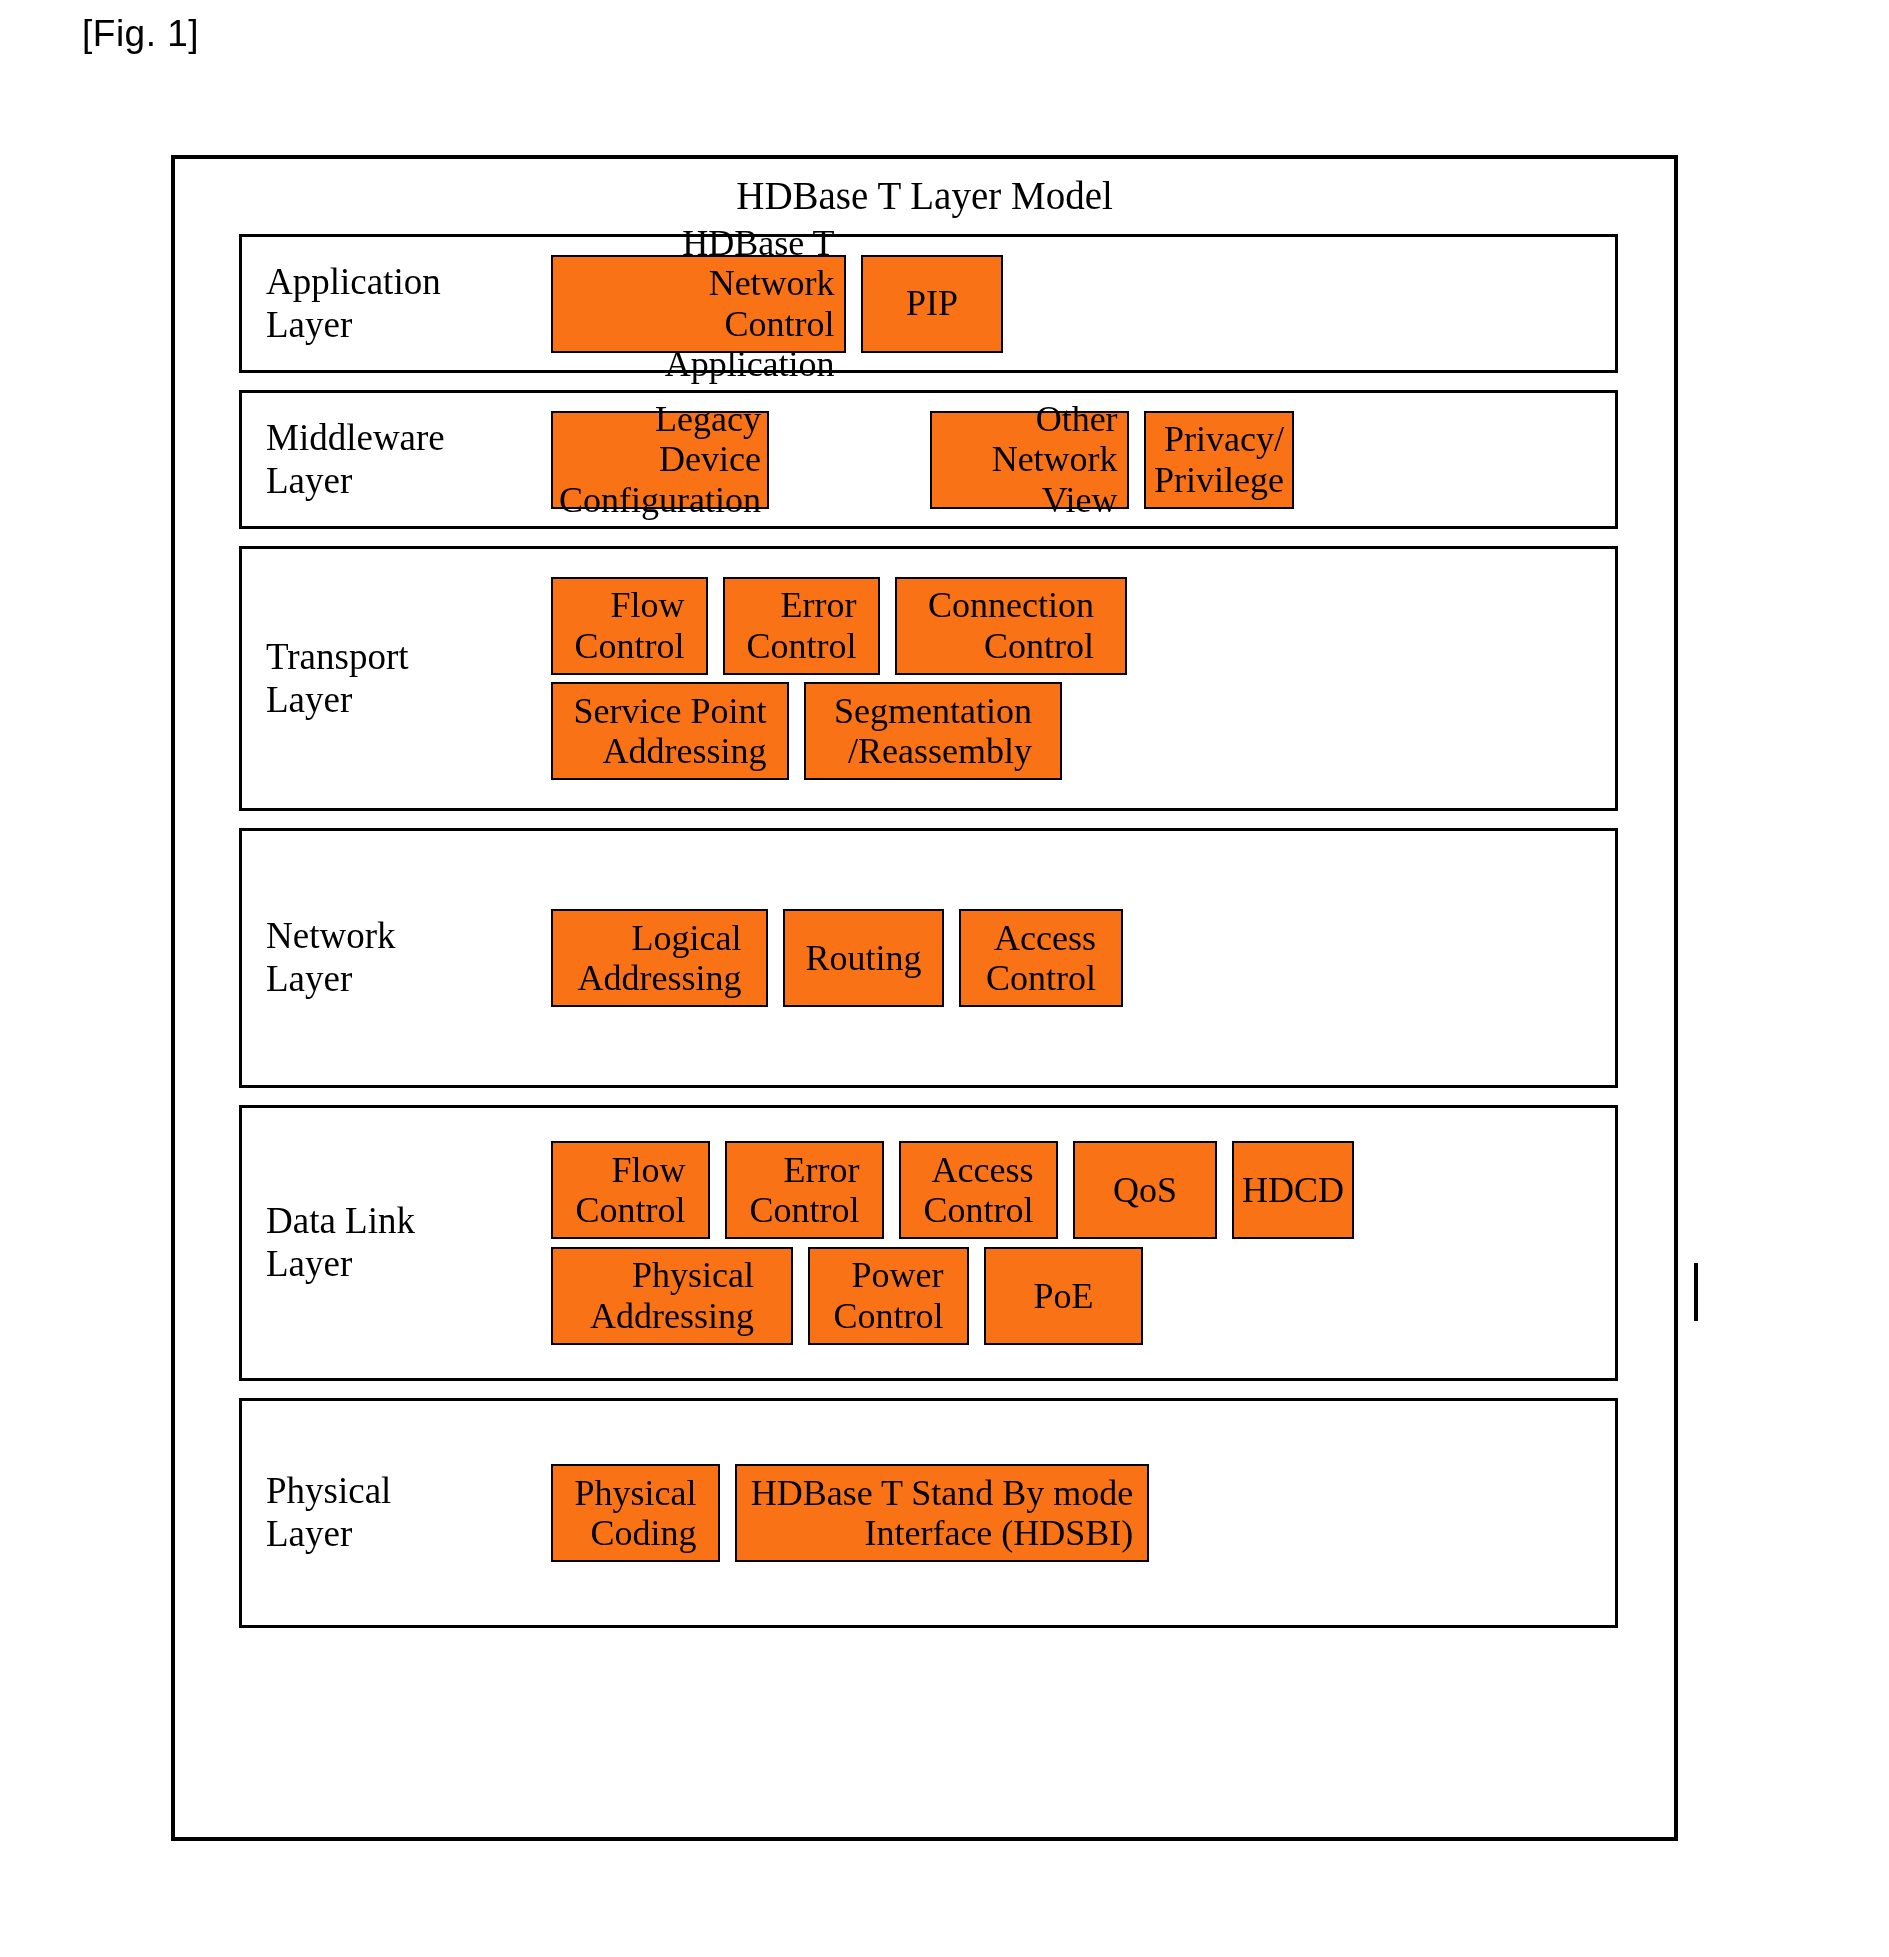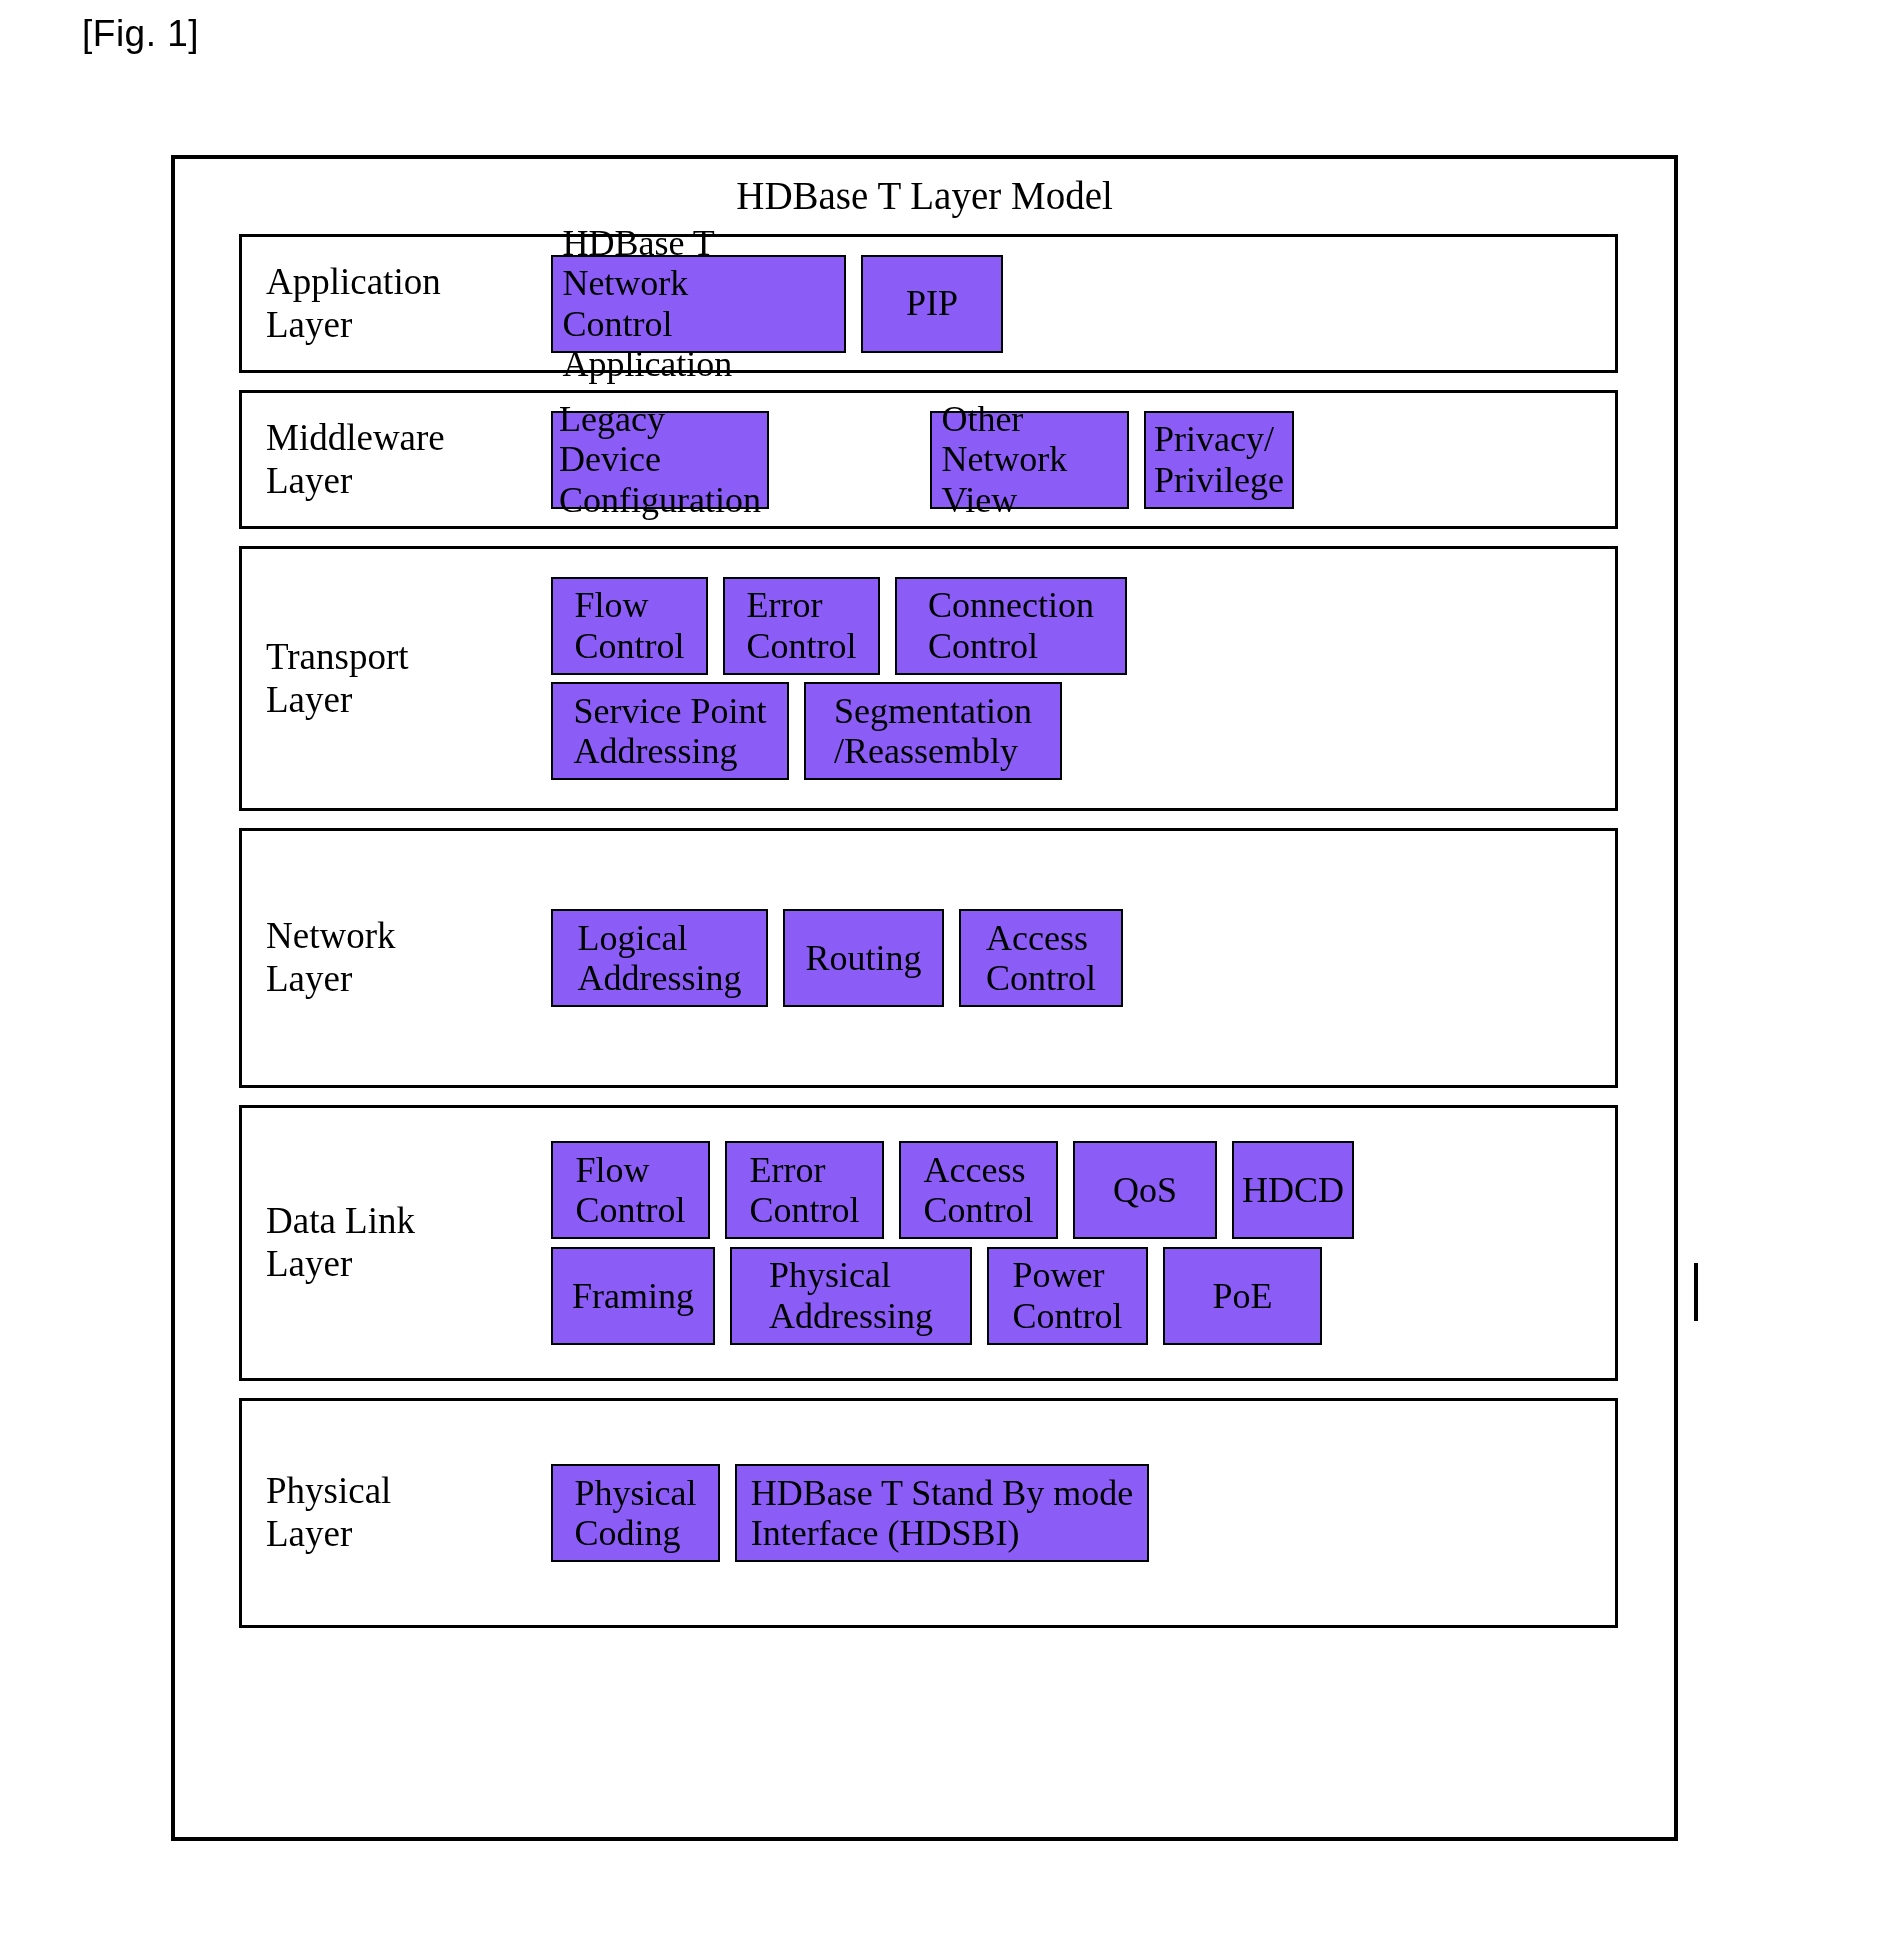--- a/index.html
+++ b/index.html
@@ -92,26 +92,26 @@
     gap: 15px;
   }
   .box-row + .box-row { margin-top: 7.5px; }
 
   .comp-box {
     border: 2.8px solid #000;
     box-sizing: border-box;
     display: flex;
     align-items: center;
     justify-content: center;
-    text-align: left;
+    text-align: right;
     font-size: 36px;
     line-height: 1.12;
     padding: 5.6px 9.4px;
     white-space: pre-line;
-    background: #8b5cf6;
+    background: #f97316;
   }
 
   
   .band-application { height: 139px; }
   .band-application .comp-box { height: 98px; }
   .band-application .box-a0 { width: 295px; }
   .band-application .box-a1 { width: 142px; }
 
   .band-middleware { height: 139px; }
   .band-middleware .comp-box { height: 98px; }
@@ -243,21 +243,20 @@
           <div class="comp-box box-d0">Flow
 Control</div>
           <div class="comp-box box-d1">Error
 Control</div>
           <div class="comp-box box-d2">Access
 Control</div>
           <div class="comp-box box-d3">QoS</div>
           <div class="comp-box box-d4">HDCD</div>
         </div>
         <div class="box-row">
-          <div class="comp-box box-d5">Framing</div>
           <div class="comp-box box-d6">Physical
 Addressing</div>
           <div class="comp-box box-d7">Power
 Control</div>
           <div class="comp-box box-d8">PoE</div>
         </div>
       </div>
     </div>
 
     <div class="layer-band band-physical">

